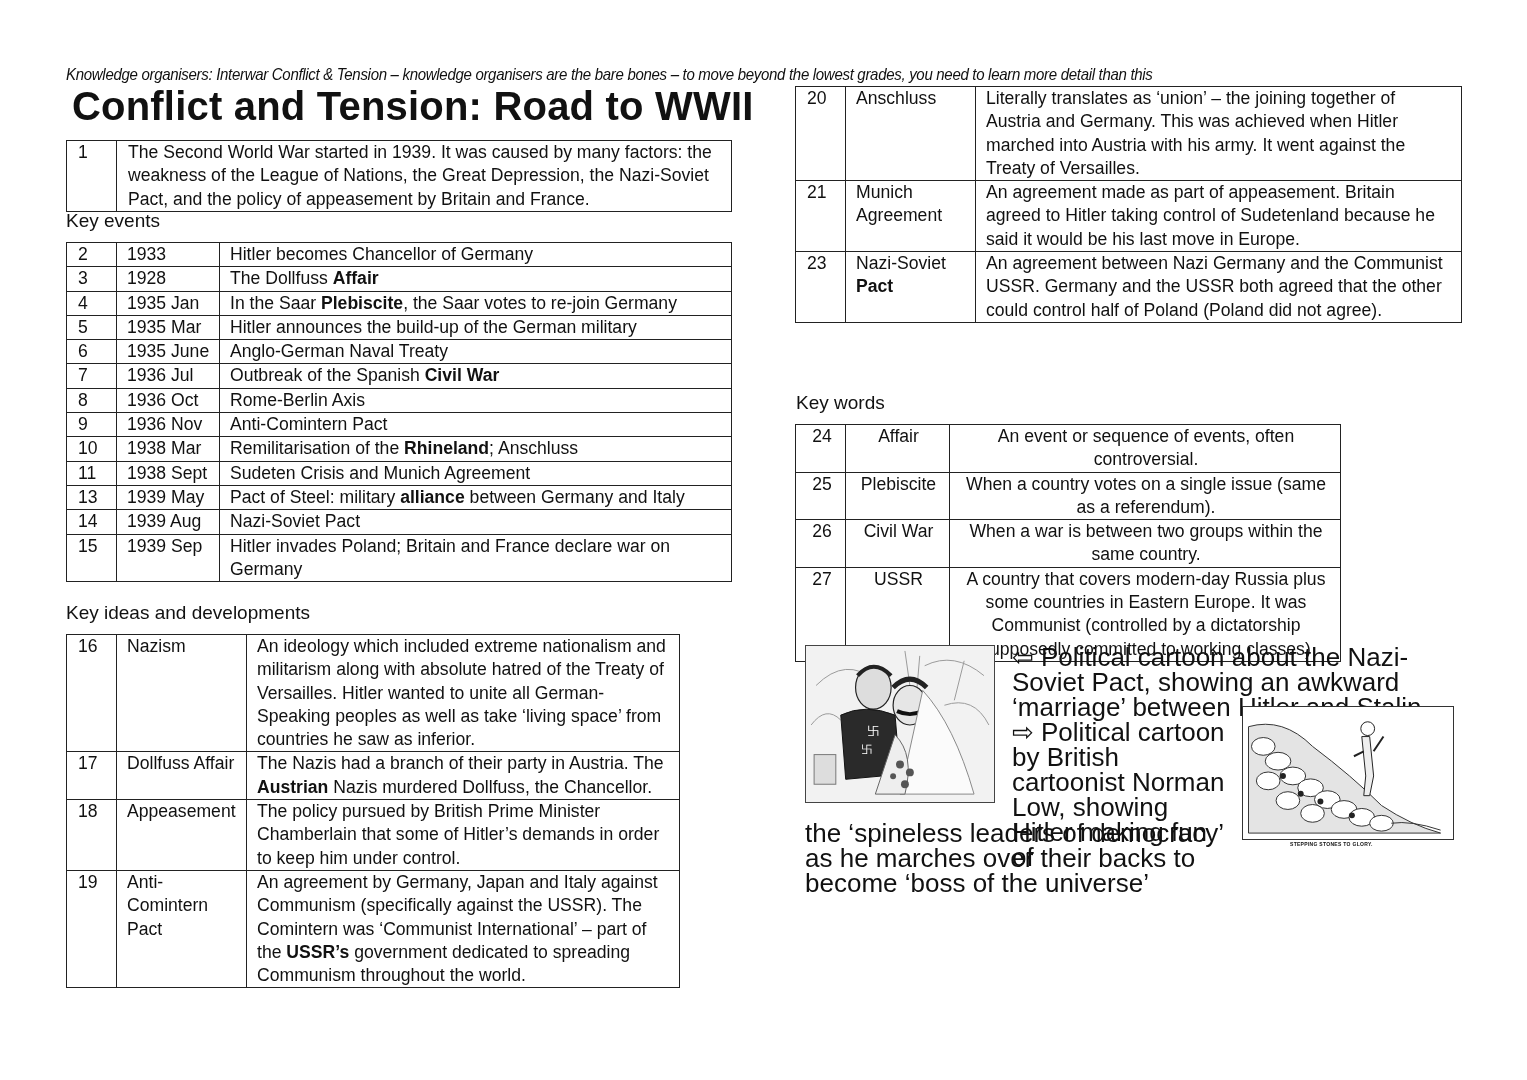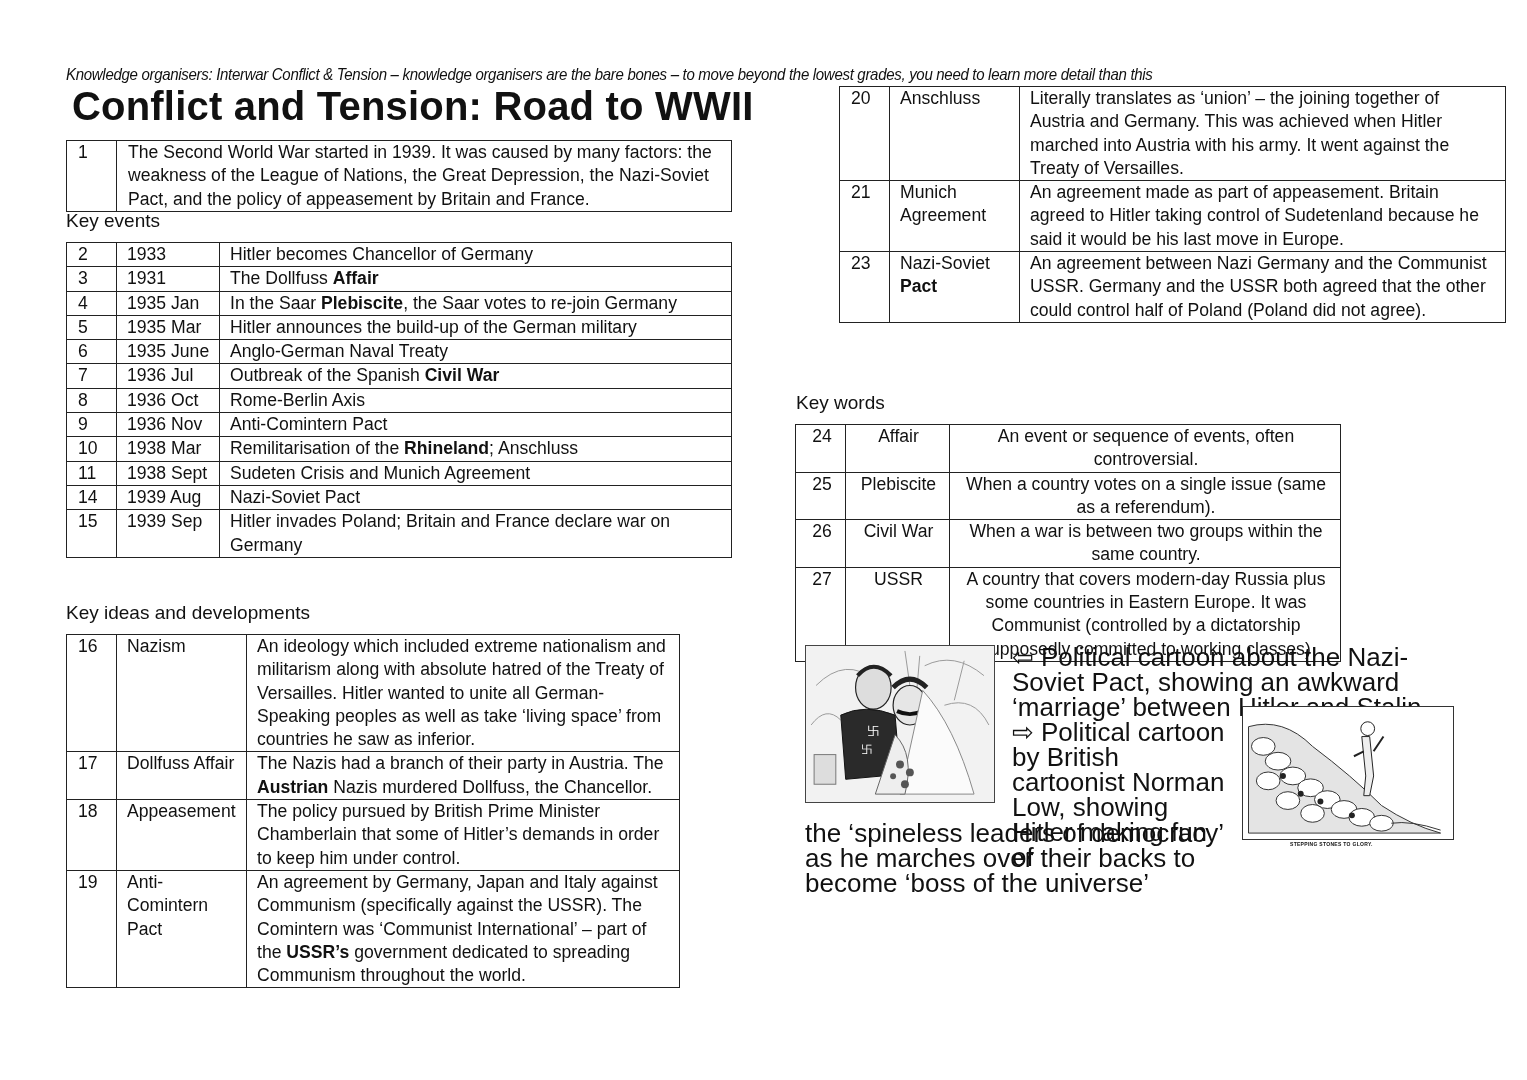--- a/index.html
+++ b/index.html
@@ -62,21 +62,21 @@
       <col>
     </colgroup>
   <tbody id="events-body">
       <tr>
         <td class="num">2</td>
         <td>1933</td>
         <td><span>Hitler becomes Chancellor of Germany</span><b></b><span></span></td>
       </tr>
       <tr>
         <td class="num">3</td>
-        <td>1931</td>
+        <td>1928</td>
         <td><span>The Dollfuss </span><b>Affair</b><span></span></td>
       </tr>
       <tr>
         <td class="num">4</td>
         <td>1935 Jan</td>
         <td><span>In the Saar </span><b>Plebiscite</b><span>, the Saar votes to re-join Germany</span></td>
       </tr>
       <tr>
         <td class="num">5</td>
         <td>1935 Mar</td>
@@ -104,20 +104,25 @@
       </tr>
       <tr>
         <td class="num">10</td>
         <td>1938 Mar</td>
         <td><span>Remilitarisation of the </span><b>Rhineland</b><span>; Anschluss</span></td>
       </tr>
       <tr>
         <td class="num">11</td>
         <td>1938 Sept</td>
         <td><span>Sudeten Crisis and Munich Agreement</span><b></b><span></span></td>
+      </tr>
+      <tr>
+        <td class="num">13</td>
+        <td>1939 May</td>
+        <td><span>Pact of Steel: military </span><b>alliance</b><span> between Germany and Italy</span></td>
       </tr>
       <tr>
         <td class="num">14</td>
         <td>1939 Aug</td>
         <td><span>Nazi-Soviet Pact</span><b></b><span></span></td>
       </tr>
       <tr>
         <td class="num">15</td>
         <td>1939 Sep</td>
         <td><span>Hitler invades Poland; Britain and France declare war on Germany</span><b></b><span></span></td>
@@ -152,21 +157,21 @@
       <tr>
         <td class="num">19</td>
         <td><span>Anti-
 Comintern
 Pact</span><b></b></td>
         <td><span>An agreement by Germany, Japan and Italy against Communism (specifically against the USSR).  The Comintern was ‘Communist International’ – part of the </span><b>USSR’s</b><span> government dedicated to spreading Communism throughout the world.</span></td>
       </tr>
     </tbody>
 </table>
 
-<table class="ko" style="left:795px; top:86px; width:667px;margin-left:44px;">
+<table class="ko" style="left:795px; top:86px; width:667px;">
   <colgroup>
       <col style="width:50px">
       <col style="width:130px">
       <col>
     </colgroup>
   <tbody id="more-body">
       <tr>
         <td class="num">20</td>
         <td><span>Anschluss</span><b></b></td>
         <td><span>Literally translates as ‘union’ – the joining together of Austria and Germany.  This was achieved when Hitler marched into Austria with his army.  It went against the Treaty of Versailles.</span><b></b><span></span></td>

